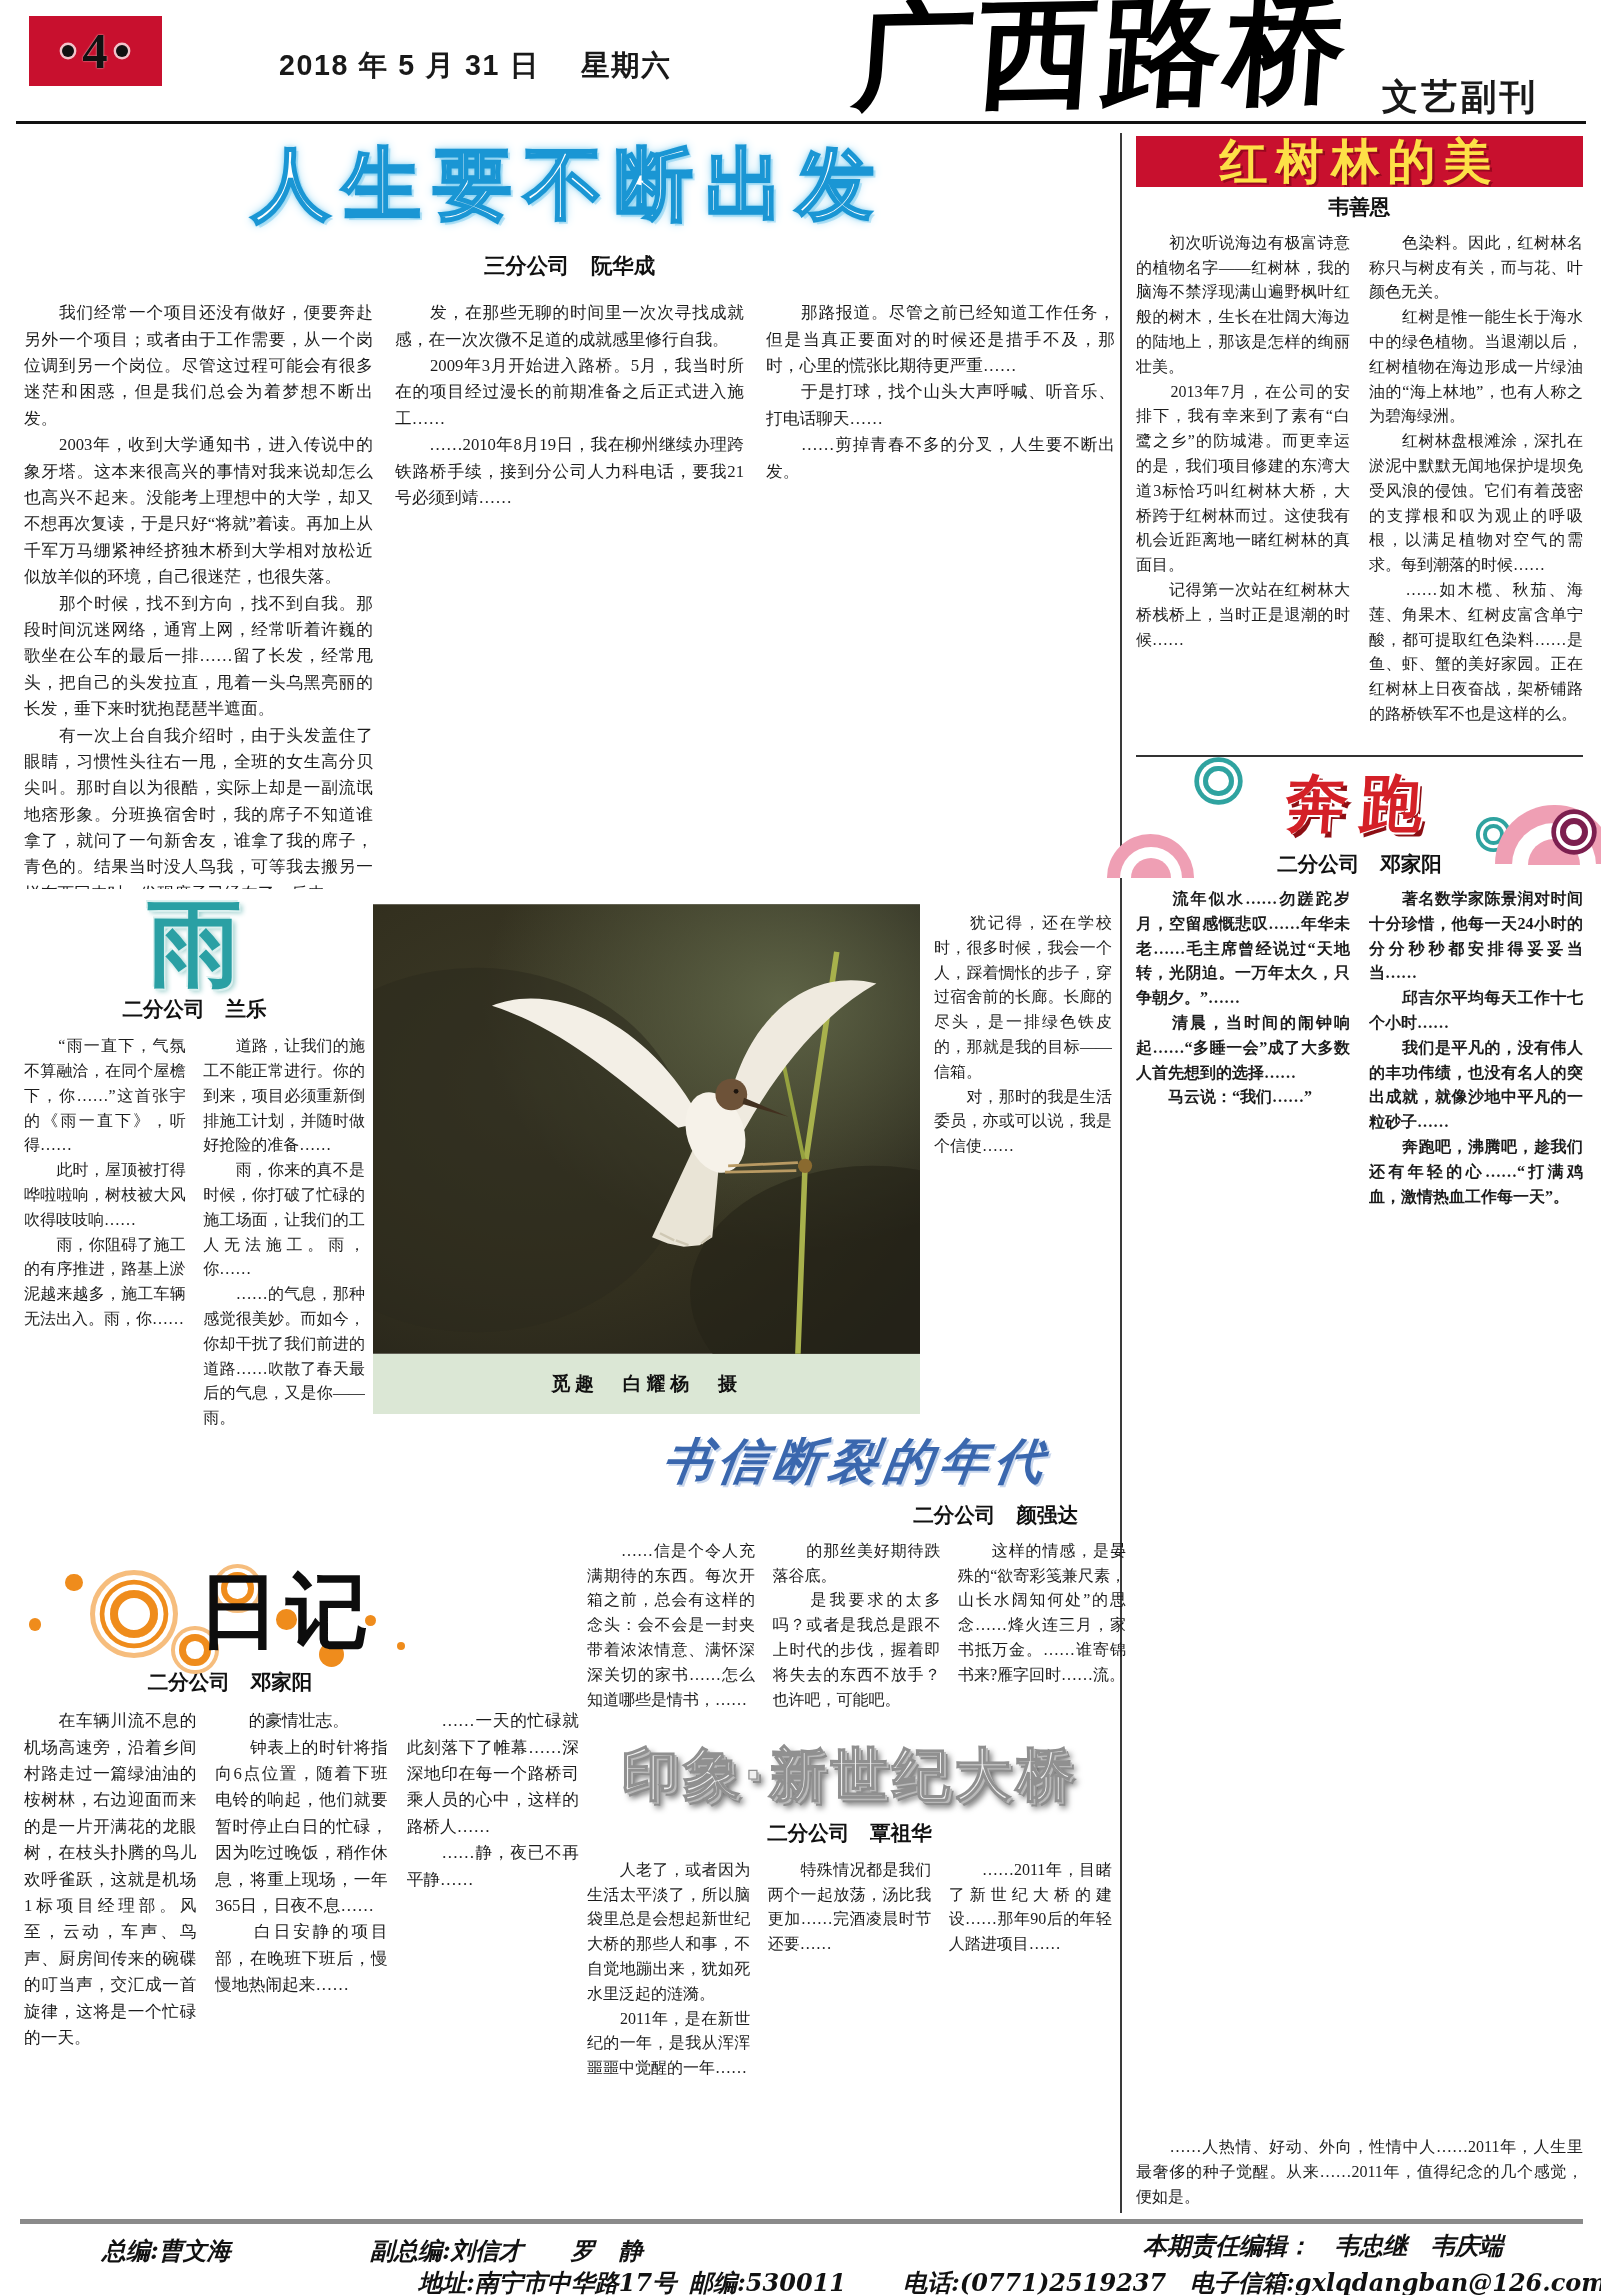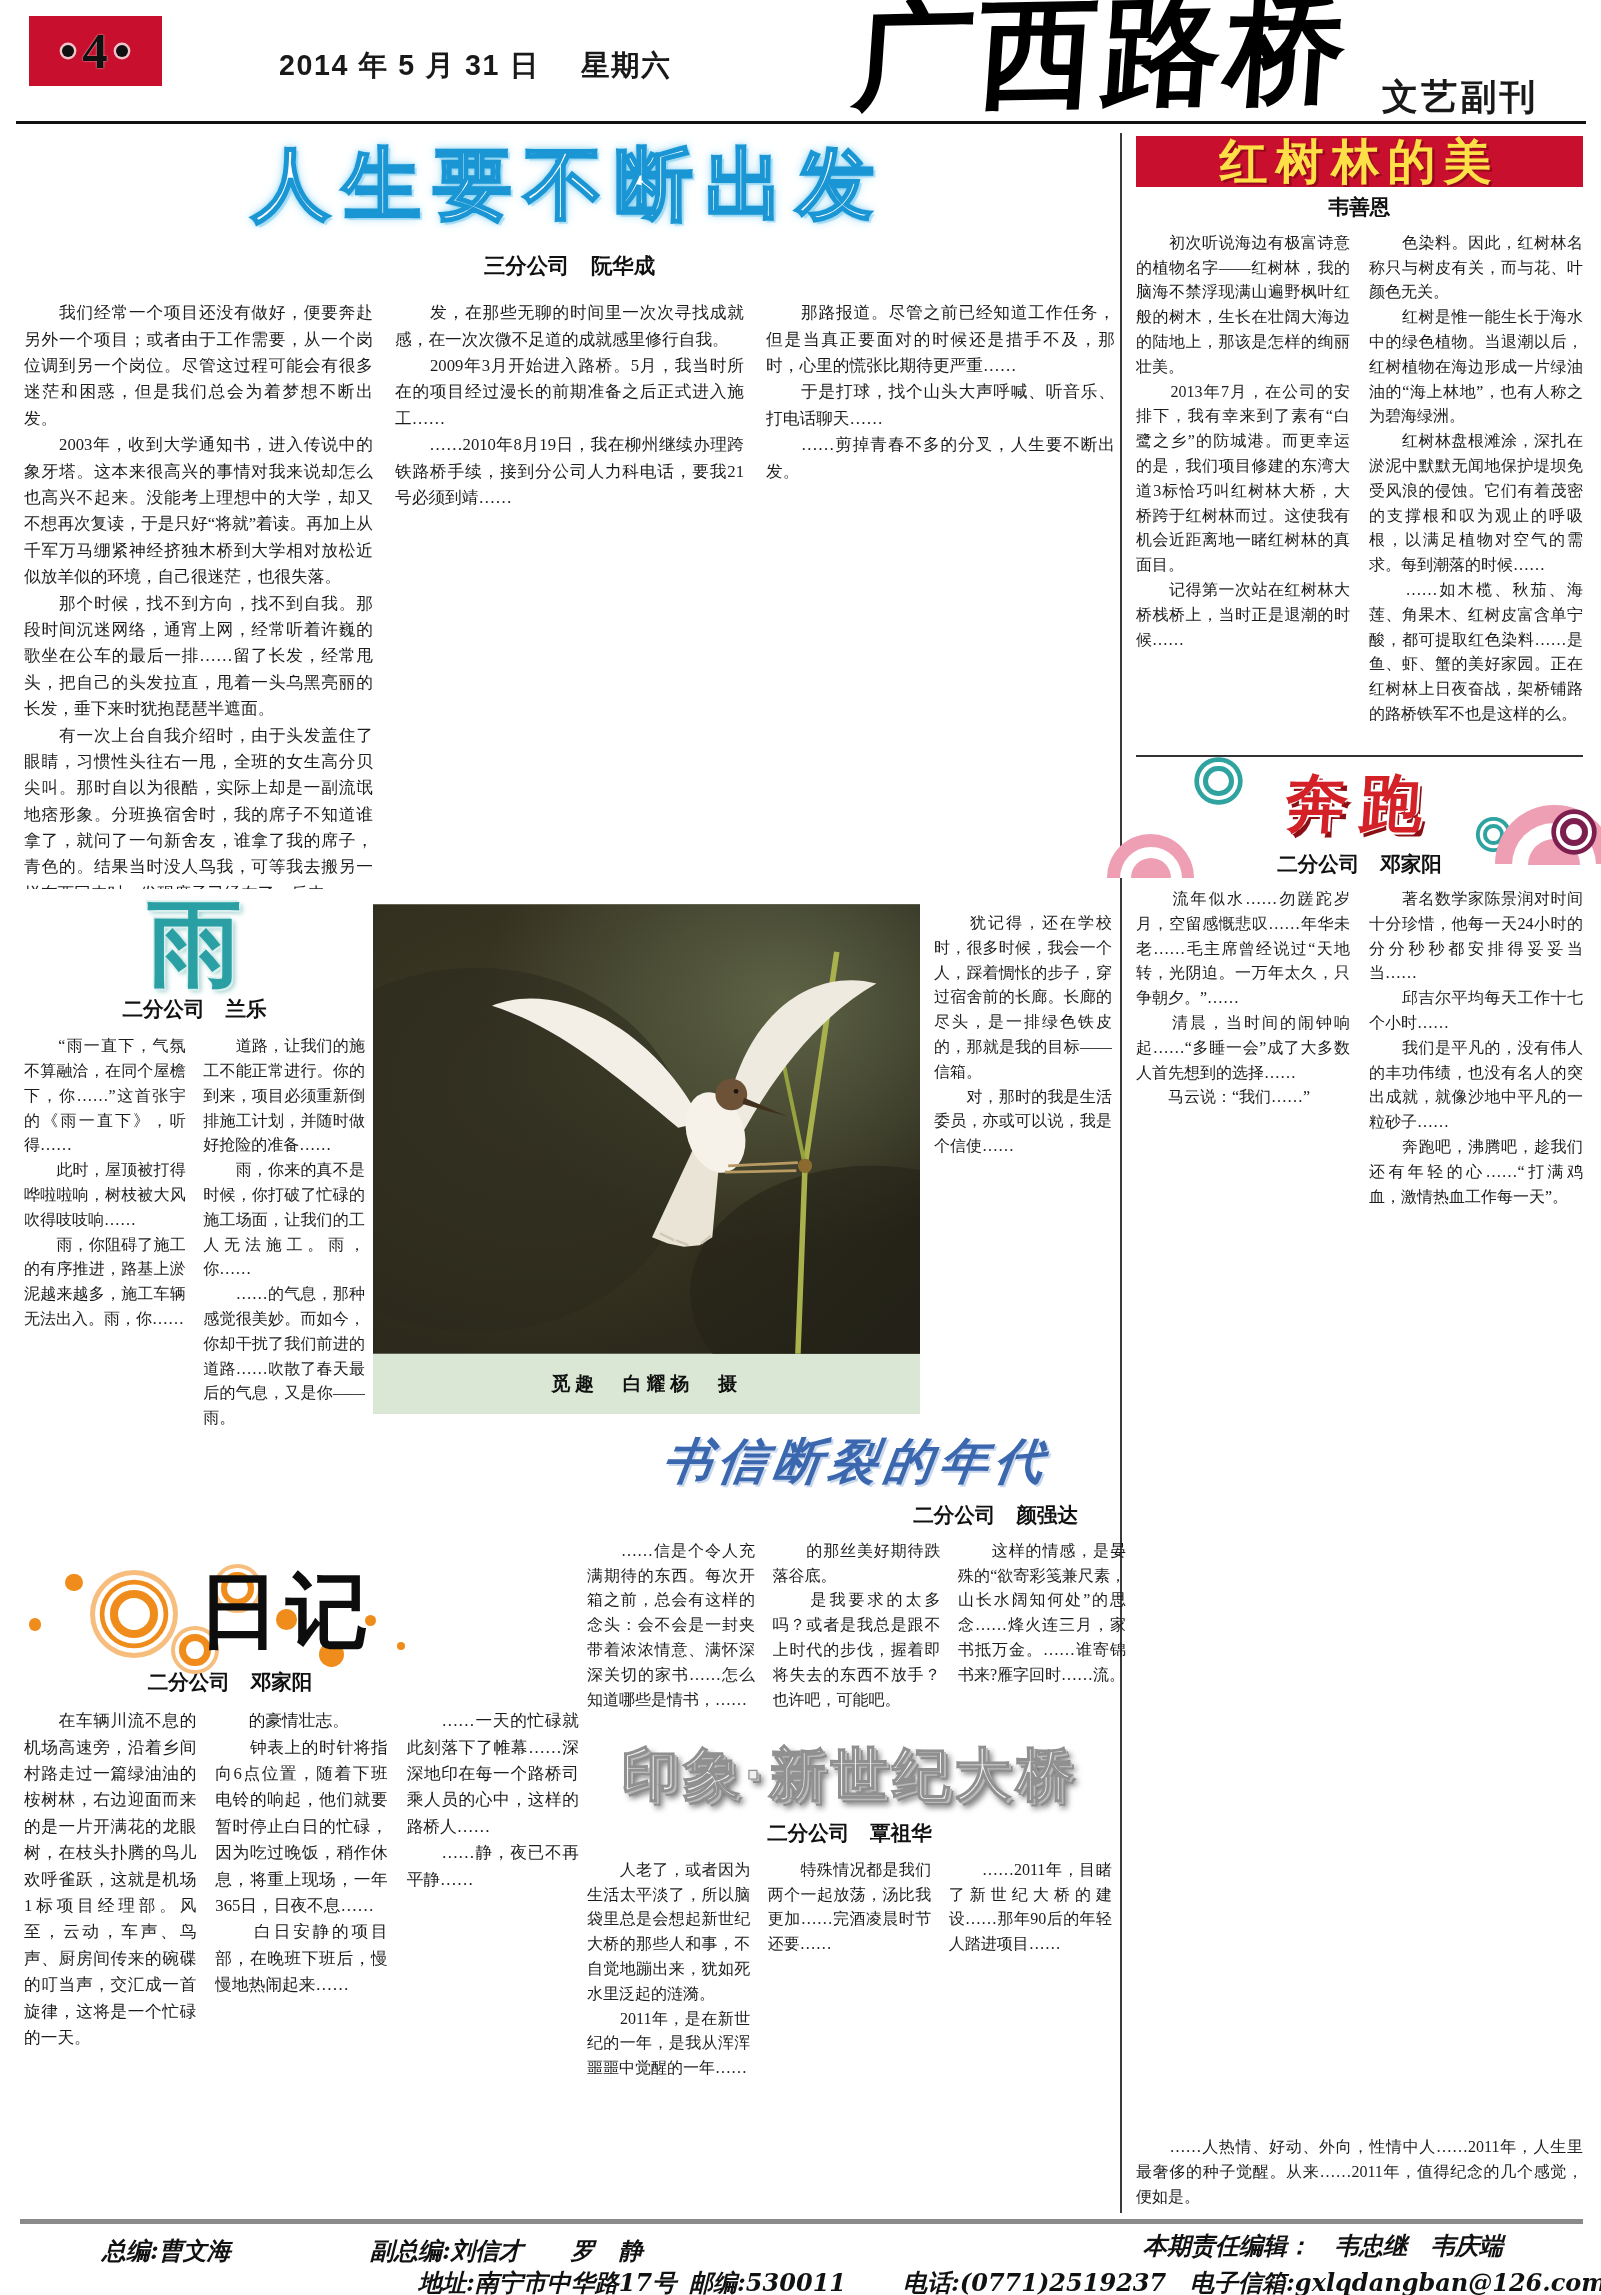--- a/index.html
+++ b/index.html
@@ -52,21 +52,21 @@
 <body>
 
 <div class="page">
 
   <div class="abs pagebox">
     <span class="dot"></span>
     <span class="num">4</span>
     <span class="dot"></span>
   </div>
   <div class="abs date">
-    <span>2014 年 5 月 31 日</span>
+    <span>2018 年 5 月 31 日</span>
     <span style="display:inline-block;width:22px;"></span>
     <span>星期六</span>
   </div>
   <div class="abs masthead">广西路桥</div>
   <div class="abs section-label">文艺副刊</div>
   <div class="abs hrule" style="left:16px;top:121px;width:1570px;height:3.2px;"></div>
 
   <div class="abs vline" style="left:1120px;top:133px;width:1.6px;height:2080px;"></div>
 
   <div class="abs" style="left:24px;top:133px;width:1091px;">
@@ -109,21 +109,21 @@
     <div class="rb" style="left:-28.6px;top:73px;width:87px;height:44px;background:#ef9fb4;"></div>
     <div class="rb" style="left:-16px;top:86px;width:62px;height:31px;background:#fff;"></div>
     <div class="rb" style="left:-4.8px;top:97px;width:40px;height:20px;background:#ef9fb4;"></div>
     <div class="rb" style="left:359px;top:44px;width:119px;height:59px;background:#ef9fb4;"></div>
     <div class="rb" style="left:376px;top:62px;width:84px;height:42px;background:#fff;"></div>
     <div class="rb" style="left:392px;top:78px;width:52px;height:26px;background:#ef9fb4;"></div>
     <div class="ring" style="left:424px;top:57px;width:16px;height:16px;border:6.3px solid #7c1f4f;box-shadow:0 0 0 4px #fff,0 0 0 8.7px #7c1f4f;background:#fff;"></div>
     <div class="title-benpao" style="position:relative;z-index:2;">奔跑</div>
     <div class="byline" style="position:relative;z-index:2;font-size:20.6px;margin-top:3.2px;">二分公司　邓家阳</div>
   </div>
-  <div class="abs" style="left:1136px;top:887px;width:447px;">
+  <div class="abs" style="left:1136px;top:887px;width:447px;font-weight:bold;">
     <div class="cols" style="gap:19px;height:1237px;">
       <div class="col body-text body-sm">　　流年似水……勿蹉跎岁月，空留感慨悲叹……年华未老……毛主席曾经说过“天地转，光阴迫。一万年太久，只争朝夕。”……
 　　清晨，当时间的闹钟响起……“多睡一会”成了大多数人首先想到的选择……
 　　马云说：“我们……”</div>
       <div class="col body-text body-sm">　　著名数学家陈景润对时间十分珍惜，他每一天24小时的分分秒秒都安排得妥妥当当……
 　　邱吉尔平均每天工作十七个小时……
 　　我们是平凡的，没有伟人的丰功伟绩，也没有名人的突出成就，就像沙地中平凡的一粒砂子……
 　　奔跑吧，沸腾吧，趁我们还有年轻的心……“打满鸡血，激情热血工作每一天”。</div>
     </div>
   </div>

